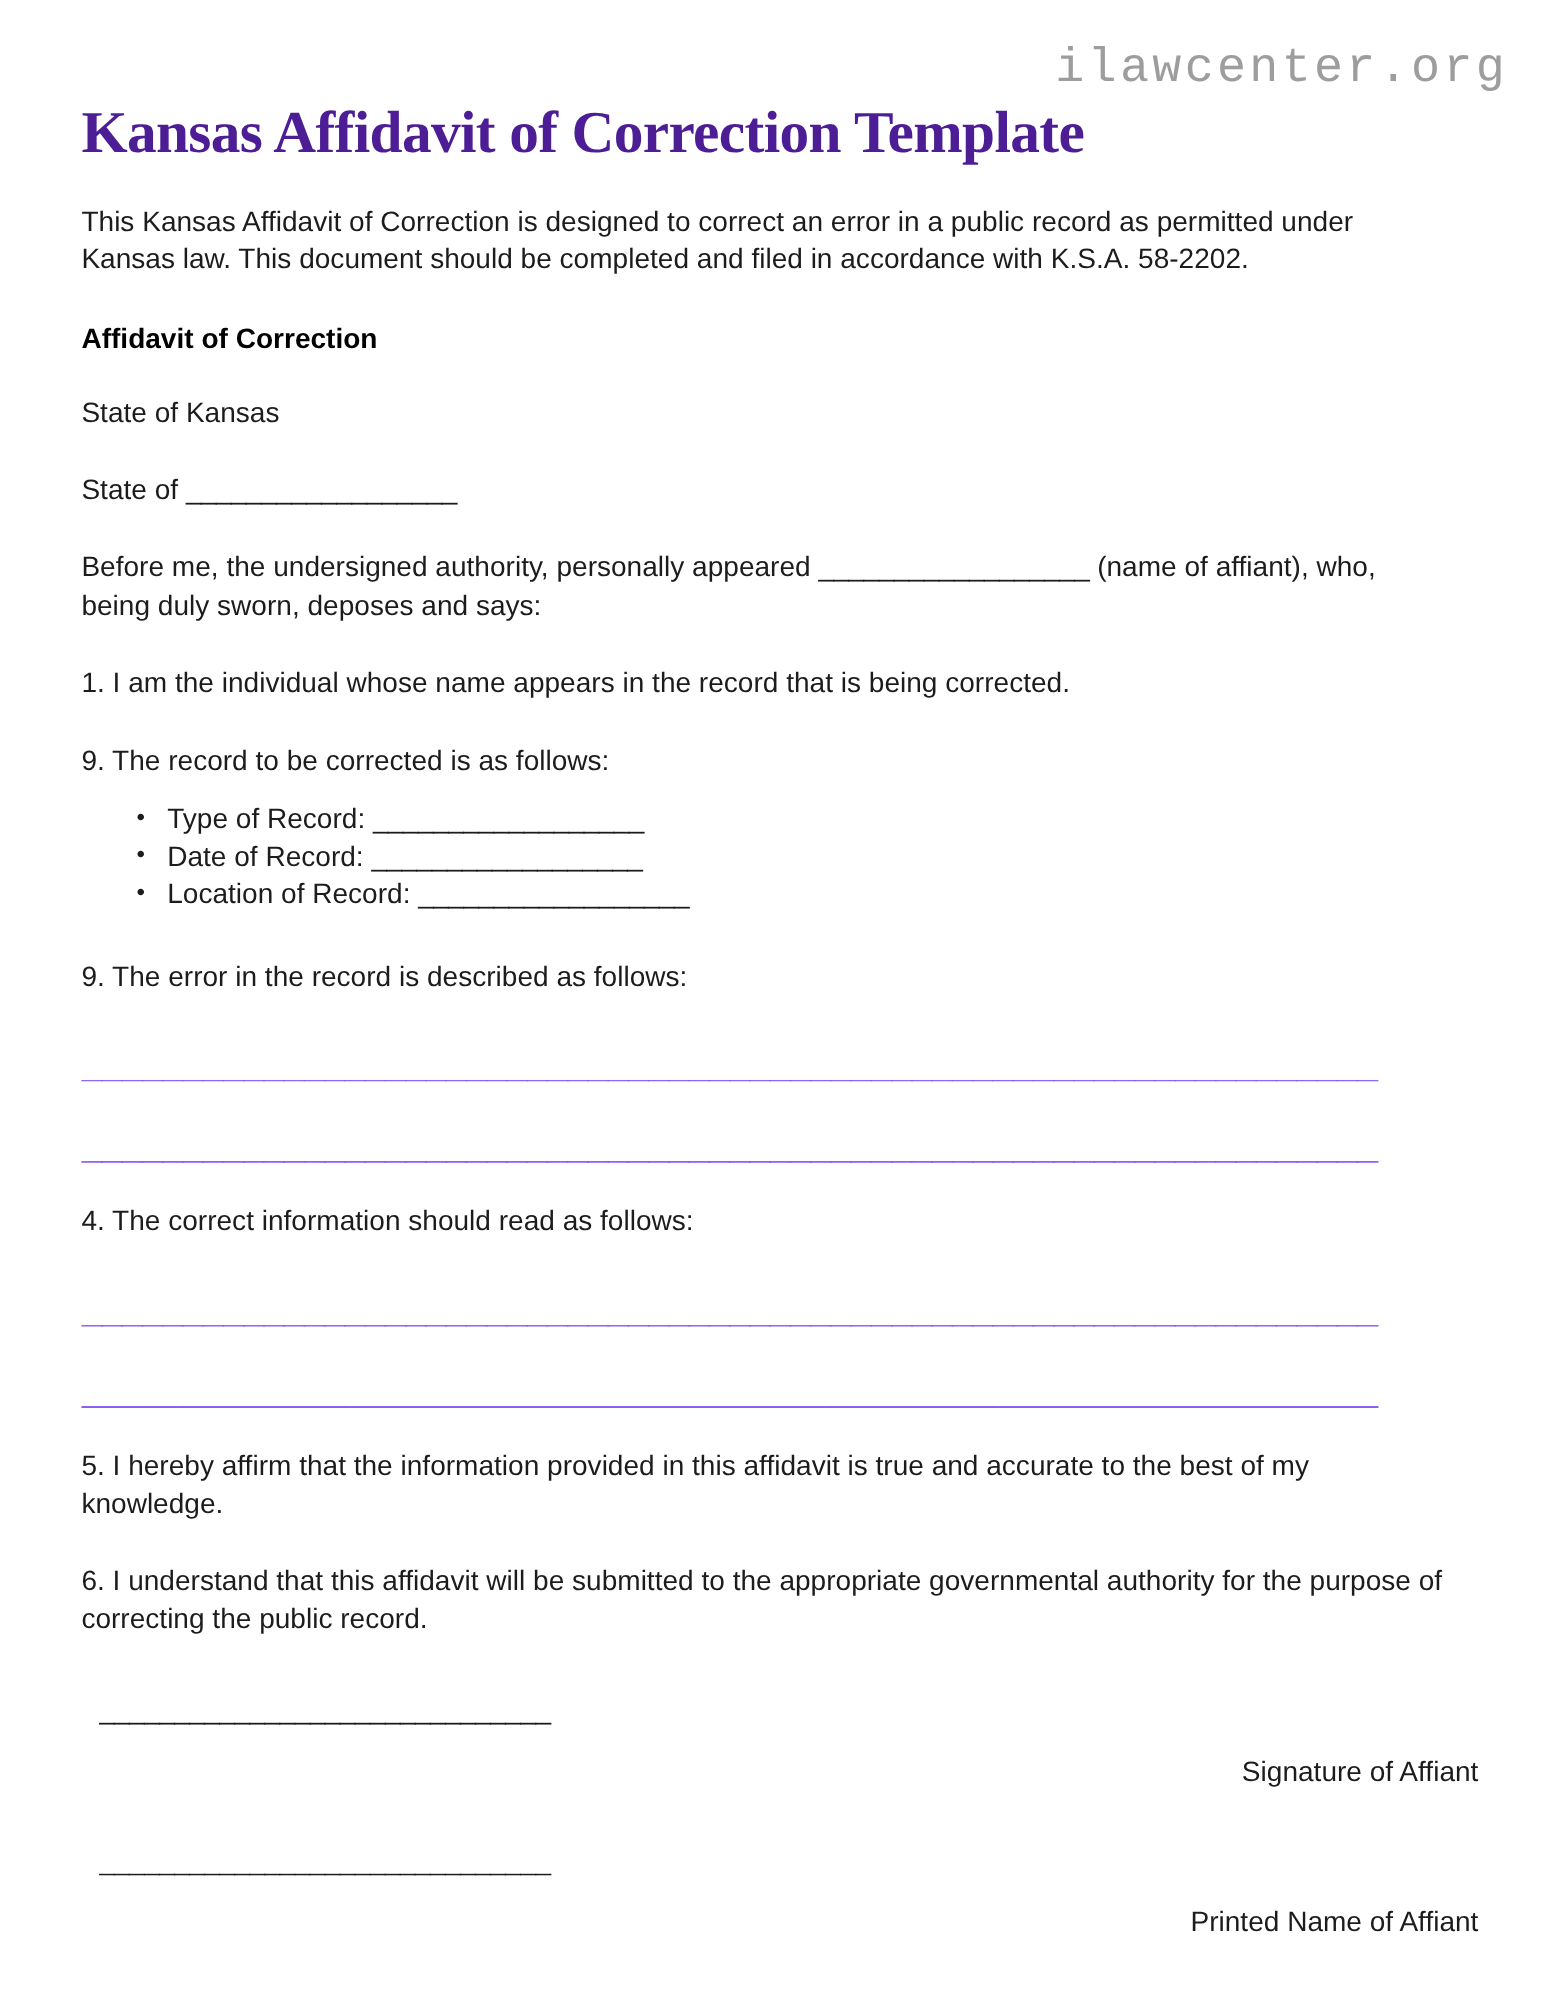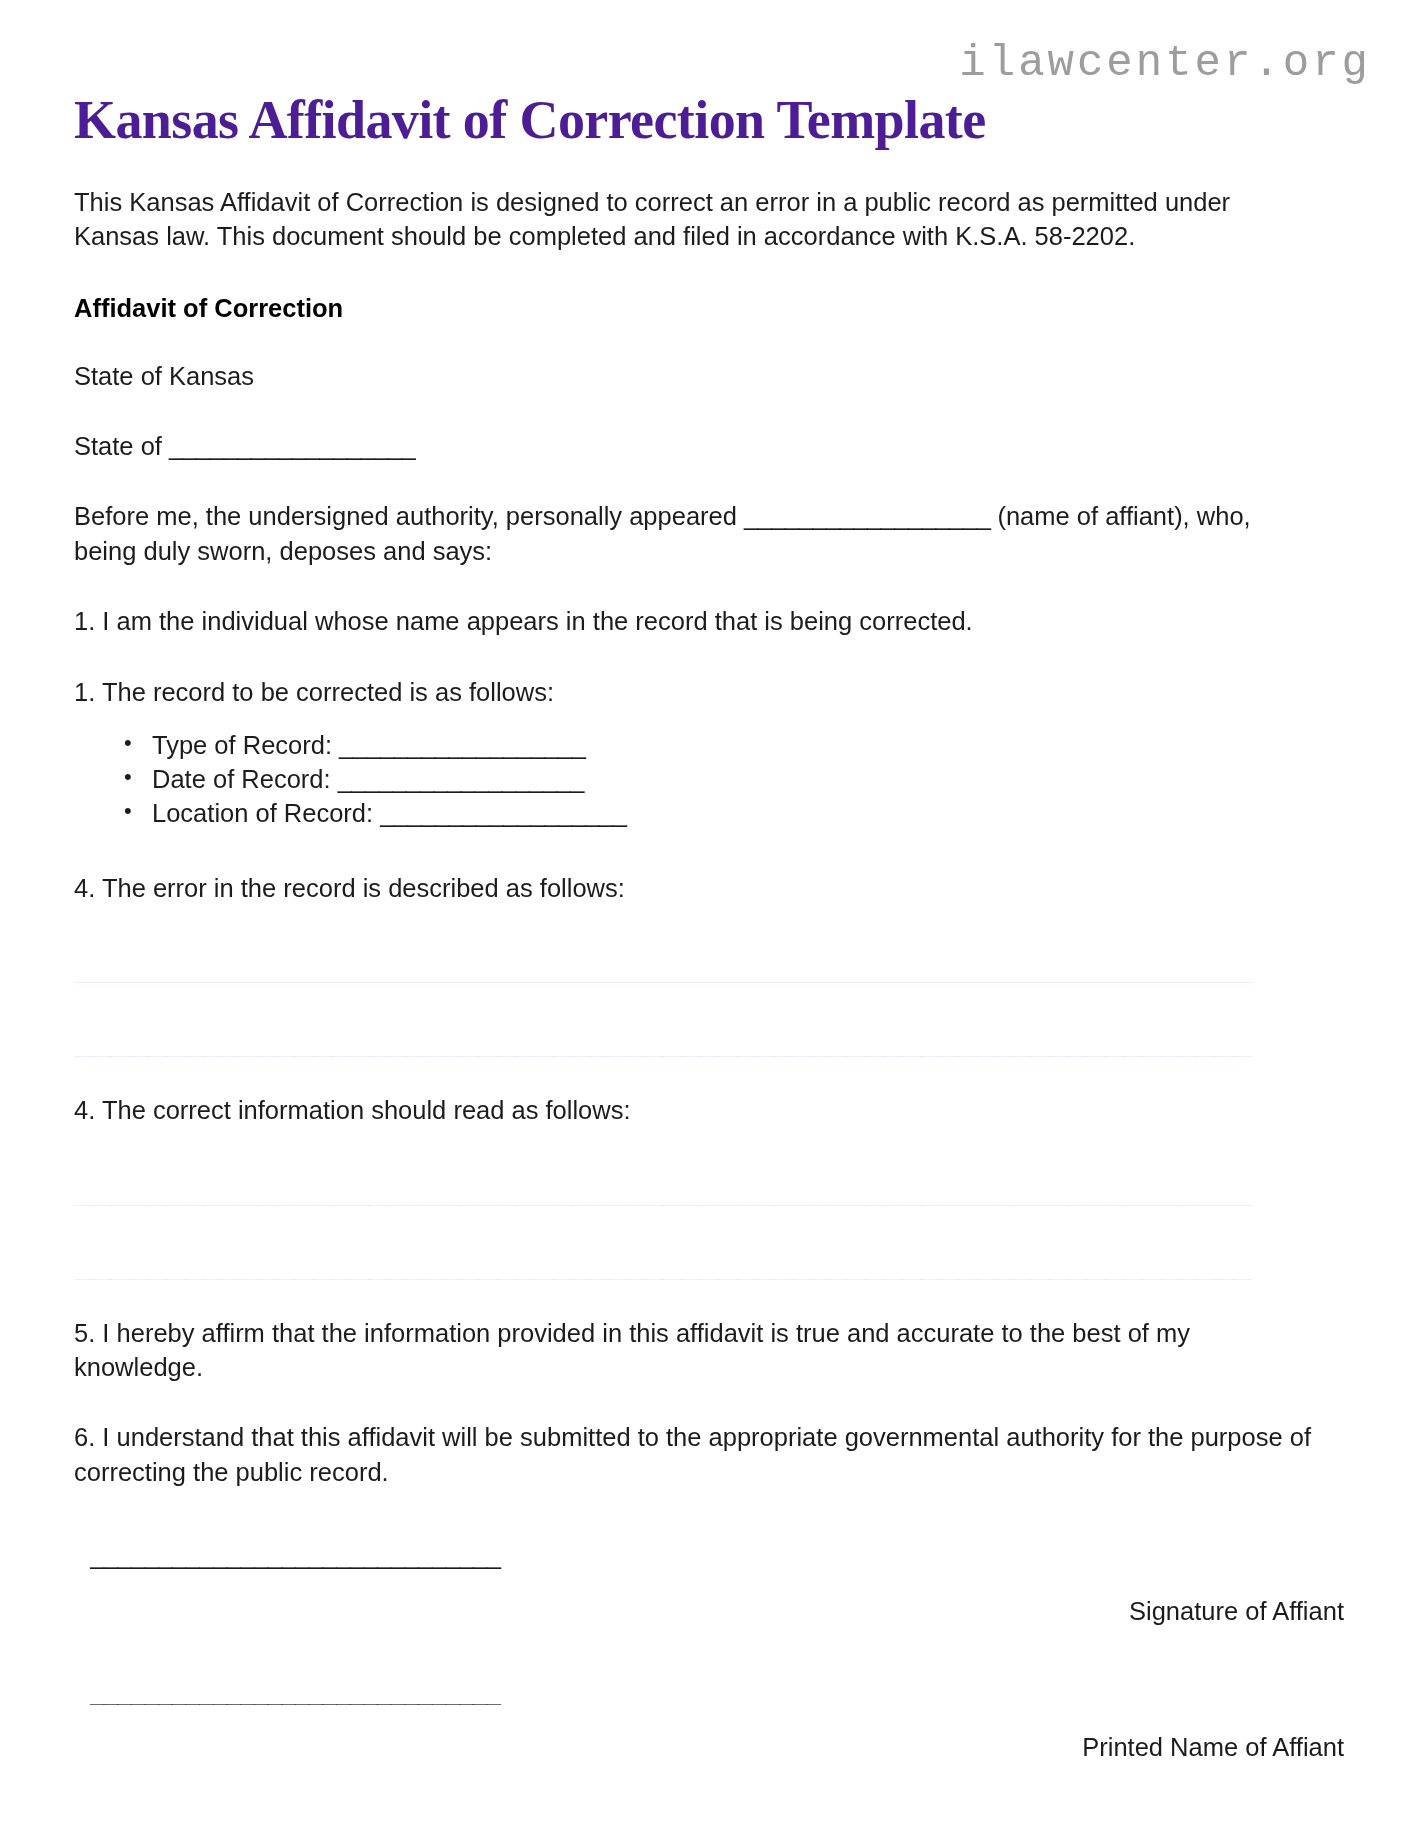--- a/index.html
+++ b/index.html
@@ -142,35 +142,35 @@
     <p class="para">
       <span>State of </span><span class="blank">__________________</span>
     </p>
 
     <p class="para">
       <span>Before me, the undersigned authority, personally appeared </span><span class="blank">__________________</span><span> (name of affiant), who, being duly sworn, deposes and says:</span>
     </p>
 
     <p class="para">1. I am the individual whose name appears in the record that is being corrected.</p>
 
-    <p class="para">1. The record to be corrected is as follows:</p>
+    <p class="para">9. The record to be corrected is as follows:</p>
 
     <ul class="record-list">
       <li>
         <span>Type of Record: </span><span class="blank">__________________</span>
       </li>
       <li>
         <span>Date of Record: </span><span class="blank">__________________</span>
       </li>
       <li>
         <span>Location of Record: </span><span class="blank">__________________</span>
       </li>
     </ul>
 
-    <p class="para">4. The error in the record is described as follows:</p>
+    <p class="para">9. The error in the record is described as follows:</p>
 
     <p class="fill-line">________________________________________________________________</p>
 
     <p class="fill-line second">________________________________________________________________</p>
 
     <p class="para">4. The correct information should read as follows:</p>
 
     <p class="fill-line">________________________________________________________________</p>
 
     <p class="fill-line second">________________________________________________________________</p>

